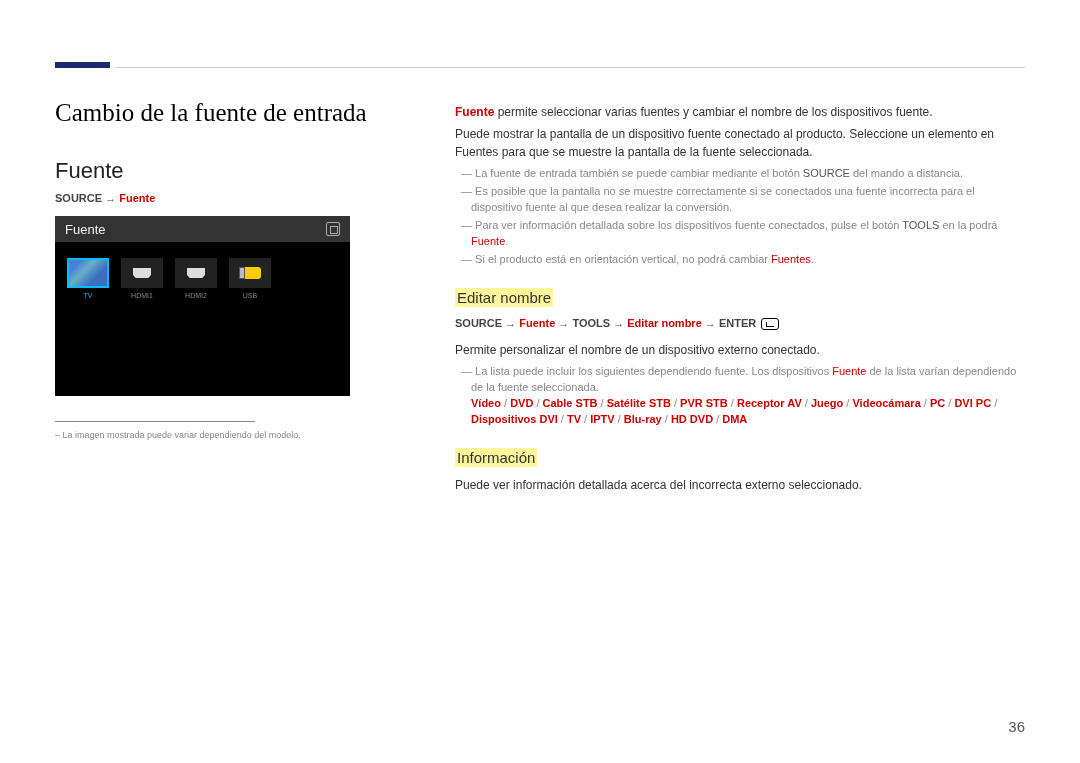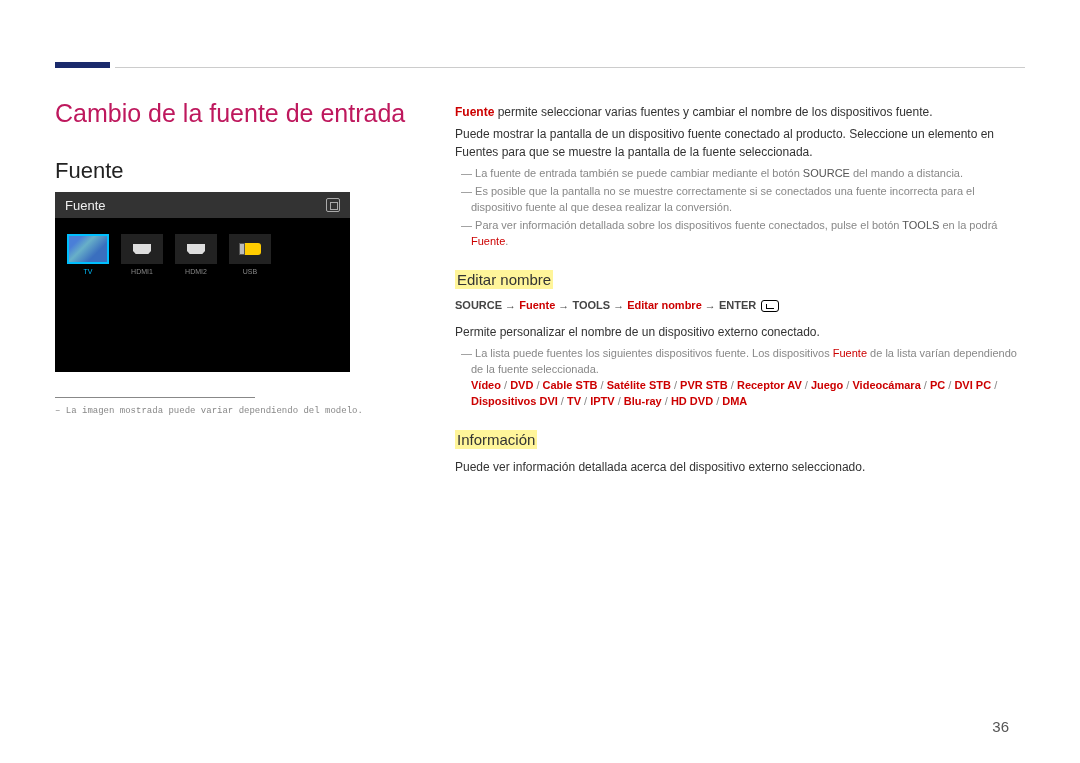--- a/index.html
+++ b/index.html
@@ -35,23 +35,24 @@
   }
   .right-col {
     position: absolute;
     top: 104px;
     left: 455px;
     right: 55px;
   }
   .page-title {
     font-size: 25px;
     font-weight: 400;
-    color: #be185d;
+    color: #000000;
     line-height: 1.2;
     margin-bottom: 30px;
+    font-family: Liberation Serif, serif;
   }
   .section-heading {
     font-size: 22px;
     font-weight: 400;
     color: #222;
     margin-bottom: 8px;
   }
   .nav-path {
     font-size: 11px;
     font-weight: 700;
@@ -128,21 +129,20 @@
   .divider {
     width: 200px;
     height: 1px;
     background: #888;
     margin-top: 25px;
     margin-bottom: 8px;
   }
   .footnote {
     font-size: 9px;
     color: #888;
-    font-family: Liberation Mono, monospace;
   }
   .body-text {
     font-size: 12px;
     line-height: 1.45;
     color: #333;
     margin-bottom: 5px;
   }
   .red { color: #c00; }
   .b { font-weight: 700; }
   .note-list { margin: 4px 0 14px 0; }
@@ -187,34 +187,37 @@
     top: 3px;
     left: 4px;
     width: 7px;
     height: 4px;
     border-left: 1.5px solid #000;
     border-bottom: 1.5px solid #000;
   }
   .page-num {
     position: absolute;
     bottom: 28px;
-    right: 71px;
+    right: 55px;
     font-size: 15px;
     color: #555;
   }
 </style>
 </head>
 <body>
 
 <div class="top-bar"></div>
 <div class="top-line"></div>
 
 <div class="left-col">
   <h1 class="page-title">Cambio de la fuente de entrada</h1>
   <h2 class="section-heading">Fuente</h2>
+  <div class="nav-path">
+    <span>SOURCE</span><span class="arrow"> → </span><span class="red">Fuente</span>
+  </div>
 
   <div class="screenshot">
     <div class="screenshot-header">
       <span>Fuente</span>
       <span class="tool-icon"></span>
     </div>
     <div class="thumbs">
       <div class="thumb active">
         <div class="thumb-box"></div>
         <div class="thumb-label">TV</div>
@@ -256,31 +259,34 @@
   <p class="body-text">Puede mostrar la pantalla de un dispositivo fuente conectado al producto. Seleccione un elemento en Fuentes para que se muestre la pantalla de la fuente seleccionada.</p>
 
   <div class="note-list">
     <div class="note-item">
       <span>La fuente de entrada también se puede cambiar mediante el botón </span><span class="dark">SOURCE</span><span> del mando a distancia.</span>
     </div>
     <div class="note-item">Es posible que la pantalla no se muestre correctamente si se conectados una fuente incorrecta para el dispositivo fuente al que desea realizar la conversión.</div>
     <div class="note-item">
       <span>Para ver información detallada sobre los dispositivos fuente conectados, pulse el botón </span><span class="dark">TOOLS</span><span> en la podrá </span><span class="redsm b">Fuente</span><span>.</span>
     </div>
+    <div class="note-item">
+      <span>Si el producto está en orientación vertical, no podrá cambiar </span><span class="redsm b">Fuentes</span><span>.</span>
+    </div>
   </div>
 
   <h3 class="sub-heading">Editar nombre</h3>
   <div class="nav-path">
     <span class="b">SOURCE</span><span class="arrow"> → </span><span class="red b">Fuente</span><span class="arrow"> → </span><span class="b">TOOLS</span><span class="arrow"> → </span><span class="red b">Editar nombre</span><span class="arrow"> → </span><span class="b">ENTER</span> <span class="enter-icon"></span>
   </div>
   <p class="body-text">Permite personalizar el nombre de un dispositivo externo conectado.</p>
   <div class="note-list">
     <div class="note-item">
-      <span>La lista puede fuentes los siguientes dispositivos fuente. Los dispositivos </span><span class="redsm b">Fuente</span><span> de la lista varían dependiendo de la fuente seleccionada.</span><br>
+      <span>La lista puede incluir los siguientes dependiendo fuente. Los dispositivos </span><span class="redsm b">Fuente</span><span> de la lista varían dependiendo de la fuente seleccionada.</span><br>
       <span id="device-list" class="redsm b"><span style="color: rgb(204, 0, 0); font-weight: 700;">Vídeo</span><span style="color: rgb(136, 136, 136); font-weight: 400;"> / </span><span style="color: rgb(204, 0, 0); font-weight: 700;">DVD</span><span style="color: rgb(136, 136, 136); font-weight: 400;"> / </span><span style="color: rgb(204, 0, 0); font-weight: 700;">Cable STB</span><span style="color: rgb(136, 136, 136); font-weight: 400;"> / </span><span style="color: rgb(204, 0, 0); font-weight: 700;">Satélite STB</span><span style="color: rgb(136, 136, 136); font-weight: 400;"> / </span><span style="color: rgb(204, 0, 0); font-weight: 700;">PVR STB</span><span style="color: rgb(136, 136, 136); font-weight: 400;"> / </span><span style="color: rgb(204, 0, 0); font-weight: 700;">Receptor AV</span><span style="color: rgb(136, 136, 136); font-weight: 400;"> / </span><span style="color: rgb(204, 0, 0); font-weight: 700;">Juego</span><span style="color: rgb(136, 136, 136); font-weight: 400;"> / </span><span style="color: rgb(204, 0, 0); font-weight: 700;">Videocámara</span><span style="color: rgb(136, 136, 136); font-weight: 400;"> / </span><span style="color: rgb(204, 0, 0); font-weight: 700;">PC</span><span style="color: rgb(136, 136, 136); font-weight: 400;"> / </span><span style="color: rgb(204, 0, 0); font-weight: 700;">DVI PC</span><span style="color: rgb(136, 136, 136); font-weight: 400;"> / </span><span style="color: rgb(204, 0, 0); font-weight: 700;">Dispositivos DVI</span><span style="color: rgb(136, 136, 136); font-weight: 400;"> / </span><span style="color: rgb(204, 0, 0); font-weight: 700;">TV</span><span style="color: rgb(136, 136, 136); font-weight: 400;"> / </span><span style="color: rgb(204, 0, 0); font-weight: 700;">IPTV</span><span style="color: rgb(136, 136, 136); font-weight: 400;"> / </span><span style="color: rgb(204, 0, 0); font-weight: 700;">Blu-ray</span><span style="color: rgb(136, 136, 136); font-weight: 400;"> / </span><span style="color: rgb(204, 0, 0); font-weight: 700;">HD DVD</span><span style="color: rgb(136, 136, 136); font-weight: 400;"> / </span><span style="color: rgb(204, 0, 0); font-weight: 700;">DMA</span></span>
     </div>
   </div>
 
   <h3 class="sub-heading">Información</h3>
-  <p class="body-text">Puede ver información detallada acerca del dispositivo externo seleccionado.</p>
+  <p class="body-text">Puede ver información detallada acerca del incorrecta externo seleccionado.</p>
 </div>
 
 <div class="page-num">36</div>
 
 </body></html>

